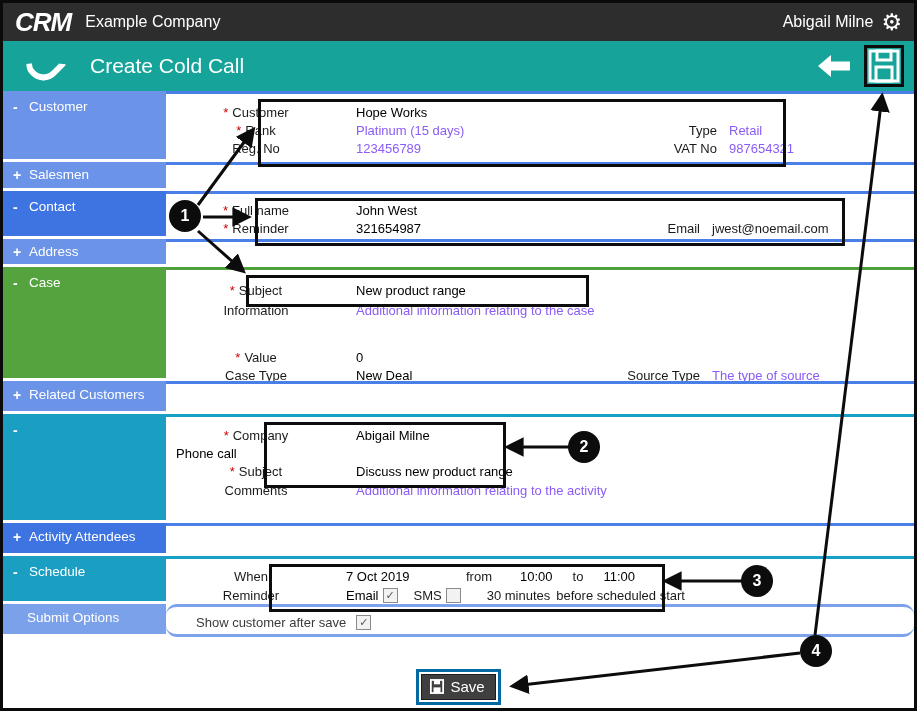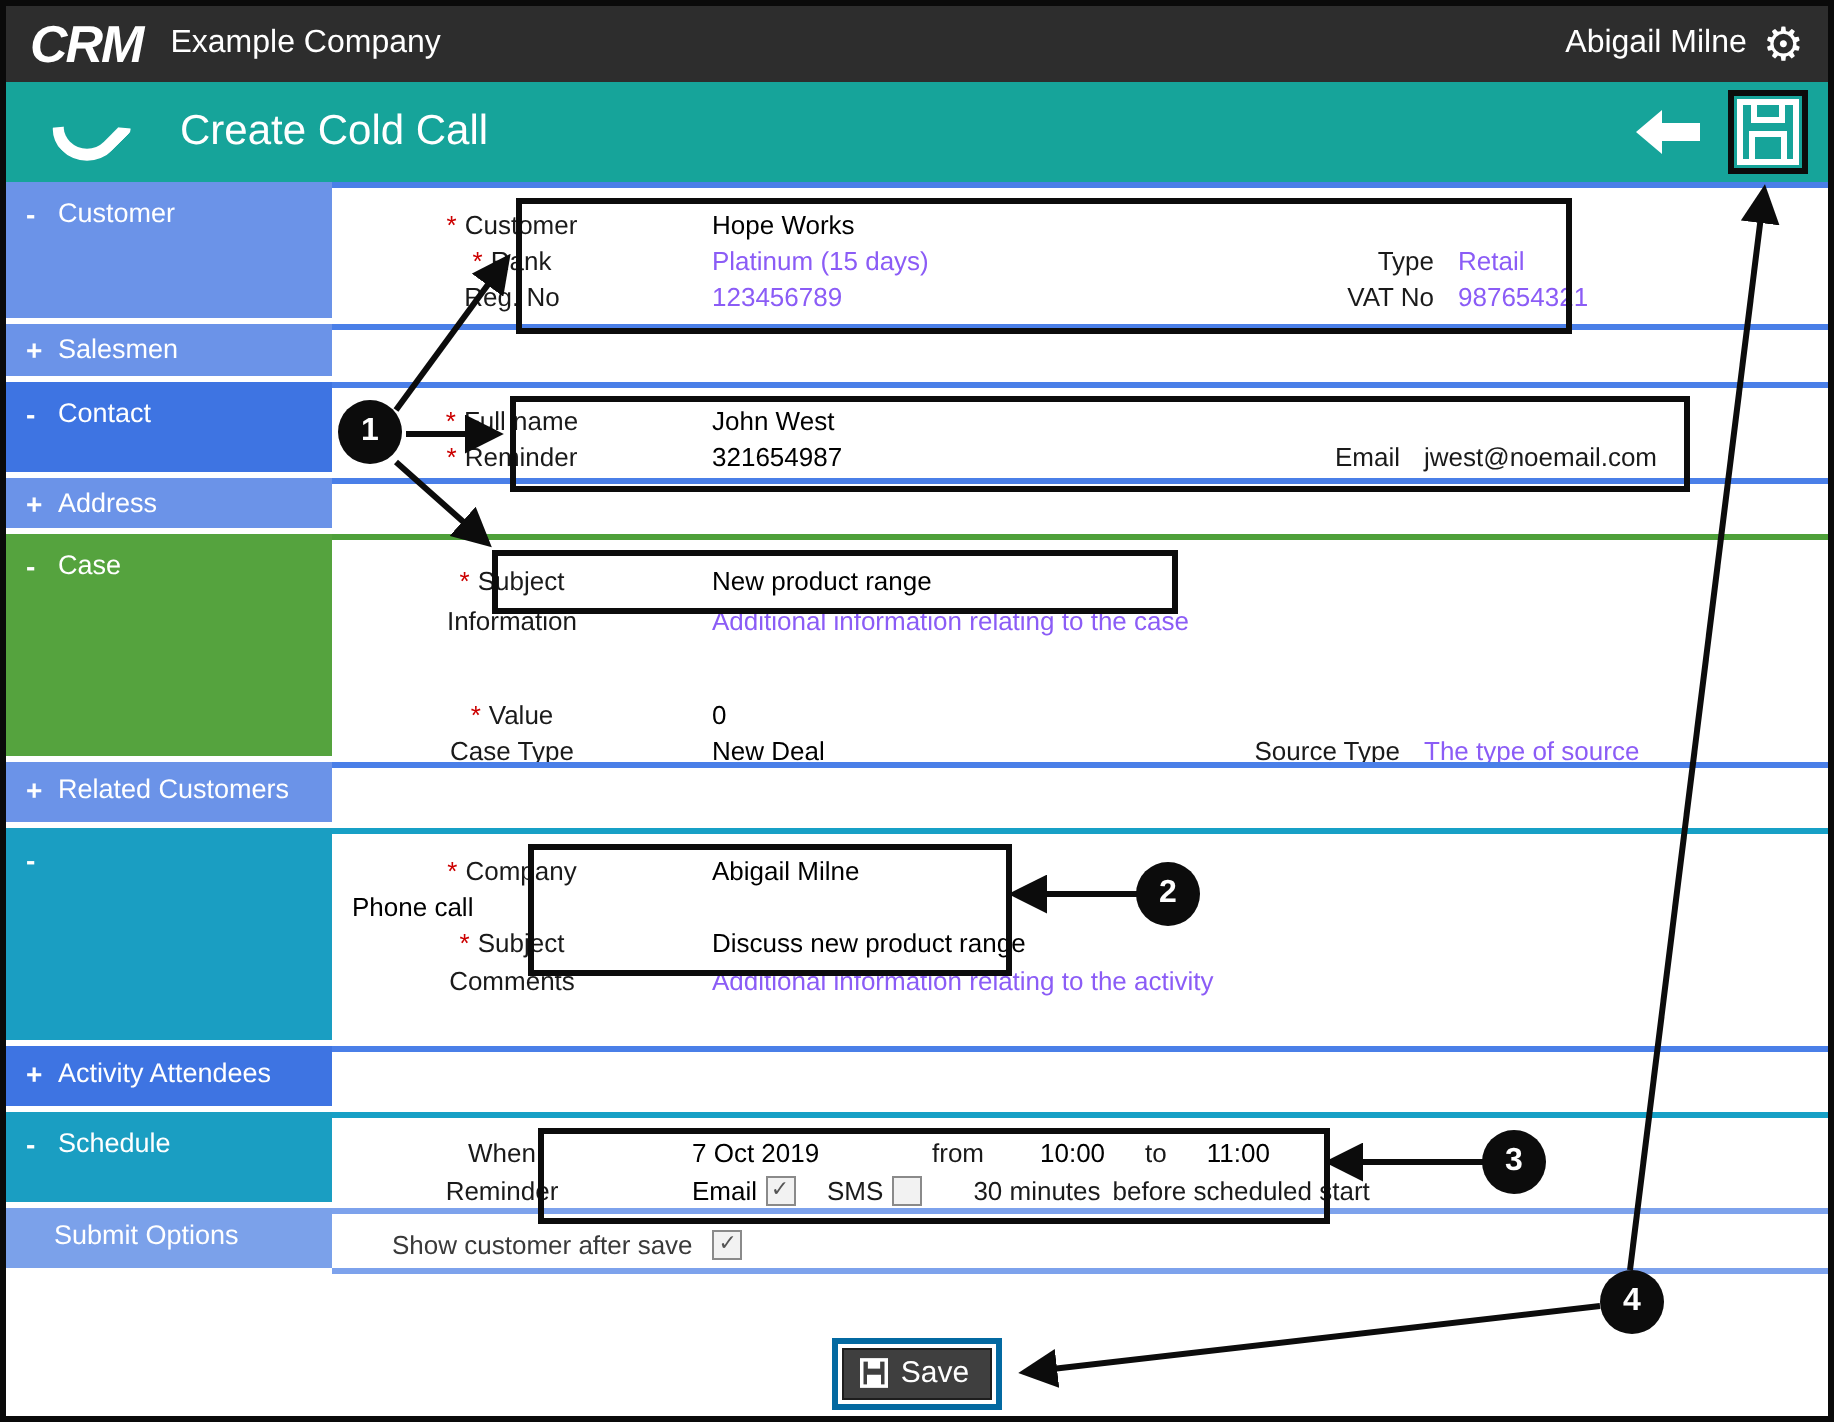--- a/index.html
+++ b/index.html
@@ -46,21 +46,21 @@
   
   .bg-blue{background:#6b93e8;}
   .bg-blue-dk{background:#3e74e2;}
   .bg-green{background:#55a33e;}
   .bg-teal{background:#1a9ec2;}
   .bg-blue-lt{background:#7ba1ea;}
   .bd-blue{border-top-color:#4a7fe8;}
   .bd-green{border-top-color:#4ea03a;}
   .bd-teal{border-top-color:#17a0c6;}
   .bd-blue-lt{border-top-color:#7da2ec;}
-  .last-row .content{border-bottom:3px solid #7da2ec;}
+  .last-row .content{border-bottom:3px solid #7da2ec;border-radius:11px;}
   
   .footer{height:71px;display:flex;justify-content:center;align-items:flex-start;padding-top:32px;box-sizing:border-box;}
   .save-btn-annot{border:3px solid #0369a1;padding:2px;display:inline-block;}
   .save-btn{background:#3f3f3f;border:1px solid #1d1d1d;color:#fff;font-size:15px;
             font-family:"Liberation Sans",sans-serif;padding:3px 10px 4px 8px;display:flex;align-items:center;gap:6px;cursor:pointer;}
   
   .overlay{position:absolute;left:0;top:0;width:911px;height:705px;pointer-events:none;}
   .abox{position:absolute;border:3px solid #0c0c0c;pointer-events:none;}
   .callout{position:absolute;width:32px;height:32px;border-radius:50%;background:#0c0c0c;color:#fff;
            font-size:16px;font-weight:bold;display:flex;align-items:center;justify-content:center;pointer-events:none;}

